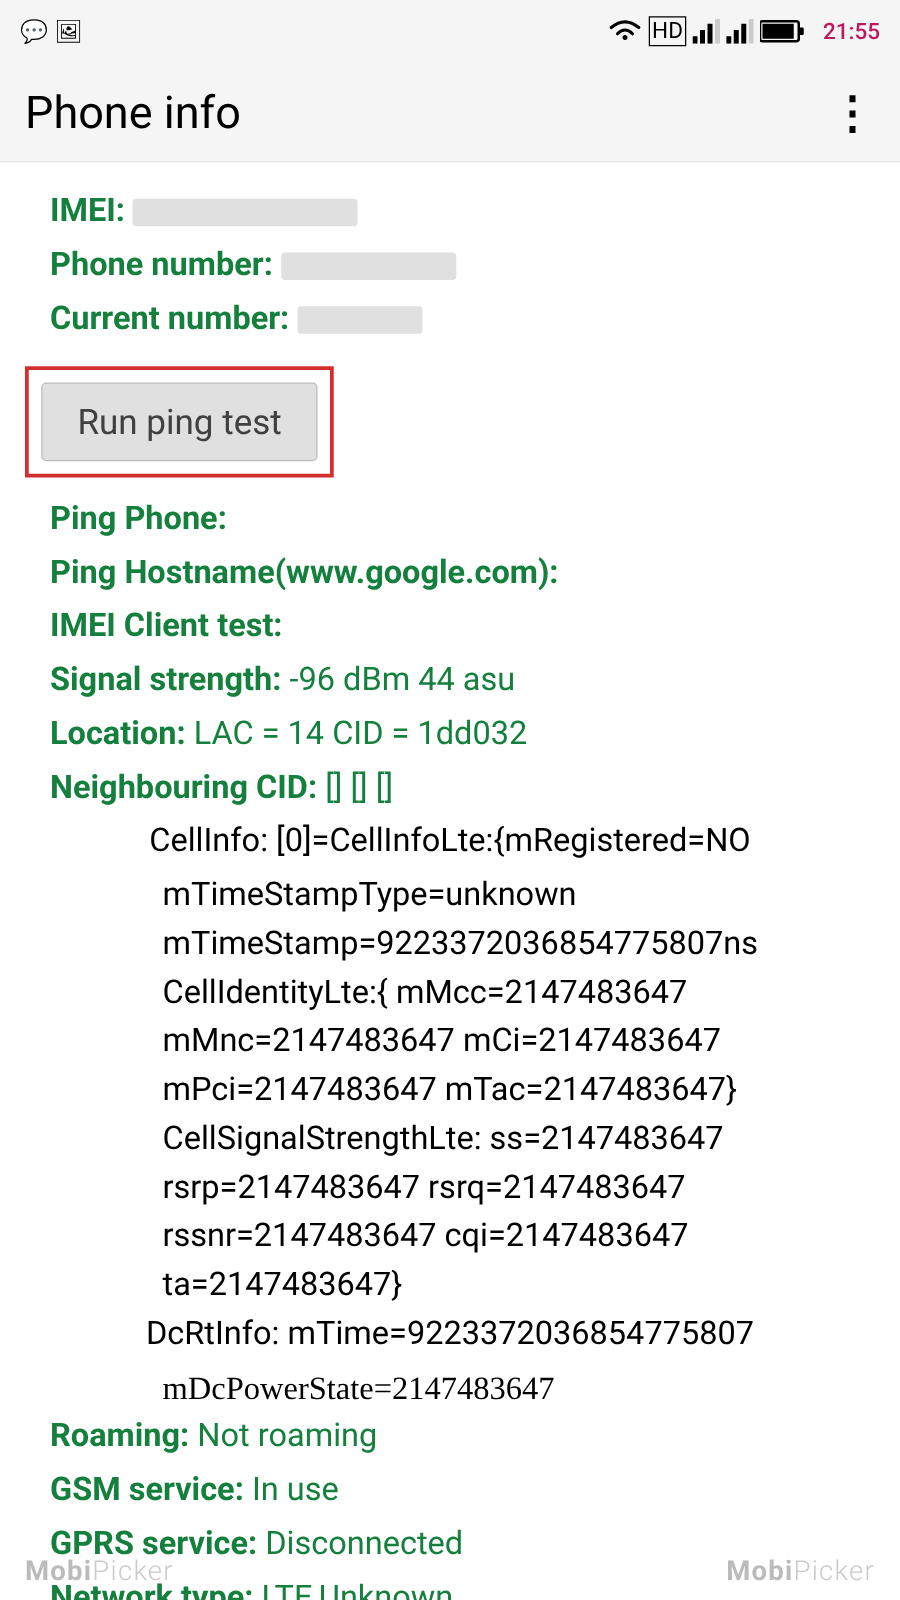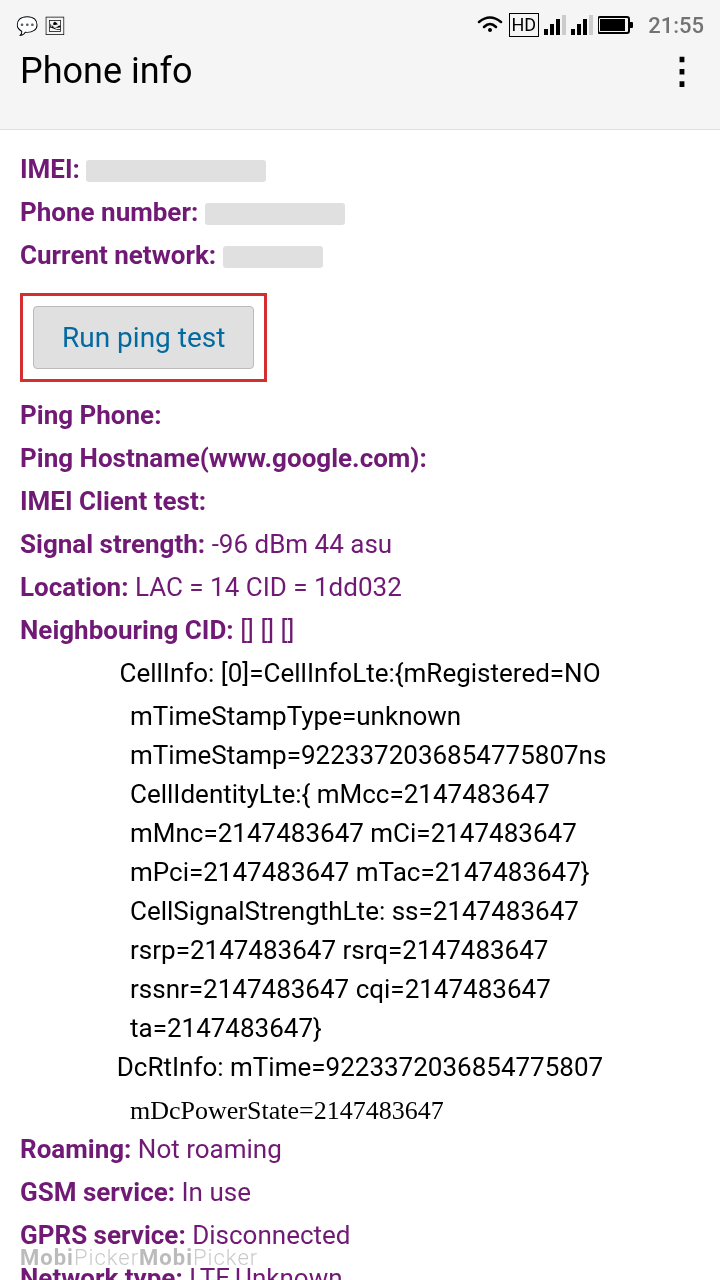--- a/index.html
+++ b/index.html
@@ -16,40 +16,41 @@
     .status-bar {
       background: #f5f5f5;
       height: 50px;
       display: flex;
       align-items: center;
       justify-content: flex-end;
       padding: 0 16px;
       gap: 6px;
     }
     .status-bar .time {
-      font-size: 22px;
+      font-size: 18px;
       font-weight: 500;
-      color: #737373;
+      color: #be185d;
       margin-left: 8px;
     }
     .status-icons {
       display: flex;
       align-items: center;
       gap: 5px;
     }
     .status-icon {
       font-size: 18px;
       color: #000;
     }
 
     
     .app-bar {
       background: #f5f5f5;
       height: 80px;
       display: flex;
+      align-items: center;
       justify-content: space-between;
       padding: 0 20px;
       border-bottom: 1px solid #e0e0e0;
     }
     .app-bar-title {
       font-size: 36px;
       font-weight: 400;
       color: #000;
     }
     .app-bar-menu {
@@ -60,23 +61,24 @@
     }
 
     
     .content {
       background: #ffffff;
       padding: 20px 20px 40px 20px;
     }
 
     .info-line {
       font-size: 26px;
-      color: #701a75;
+      color: #15803d;
       line-height: 1.5;
       margin-bottom: 4px;
+      margin-left: 20px;
     }
     .info-line .label {
       font-weight: 700;
     }
     .info-line .value {
       font-weight: 400;
     }
 
     
     .redacted {
@@ -94,21 +96,21 @@
       display: inline-block;
       padding: 10px;
       margin: 14px 0 14px 0;
     }
     .ping-button {
       background: #e0e0e0;
       border: 1px solid #bbb;
       border-radius: 4px;
       padding: 14px 28px;
       font-size: 28px;
-      color: #0369a1;
+      color: #404040;
       cursor: pointer;
       font-family: inherit;
     }
 
     
     .cellinfo-block {
       font-size: 26px;
       color: #000;
       line-height: 1.5;
       margin-bottom: 4px;
@@ -127,21 +129,21 @@
       line-height: 1.5;
       font-family: Liberation Serif, serif;
     }
 
     
     .watermark {
       position: fixed;
       bottom: 10px;
       display: flex;
       width: 720px;
-      justify-content: flex-start;
+      justify-content: space-between;
       padding: 0 20px;
       pointer-events: none;
     }
     .watermark-text {
       font-size: 22px;
       color: rgba(150,150,150,0.5);
       font-weight: 300;
       letter-spacing: 1px;
     }
     .watermark-text span {
@@ -207,21 +209,21 @@
   </div>
 
   
   <div class="info-line">
     <span class="label">Phone number:</span>
     <span class="redacted" style="width:140px;"></span>
   </div>
 
   
   <div class="info-line">
-    <span class="label">Current network:</span>
+    <span class="label">Current number:</span>
     <span class="redacted" style="width:100px;"></span>
   </div>
 
   
   <div class="ping-button-area">
     <button class="ping-button">Run ping test</button>
   </div>
 
   
   <div class="info-line">

